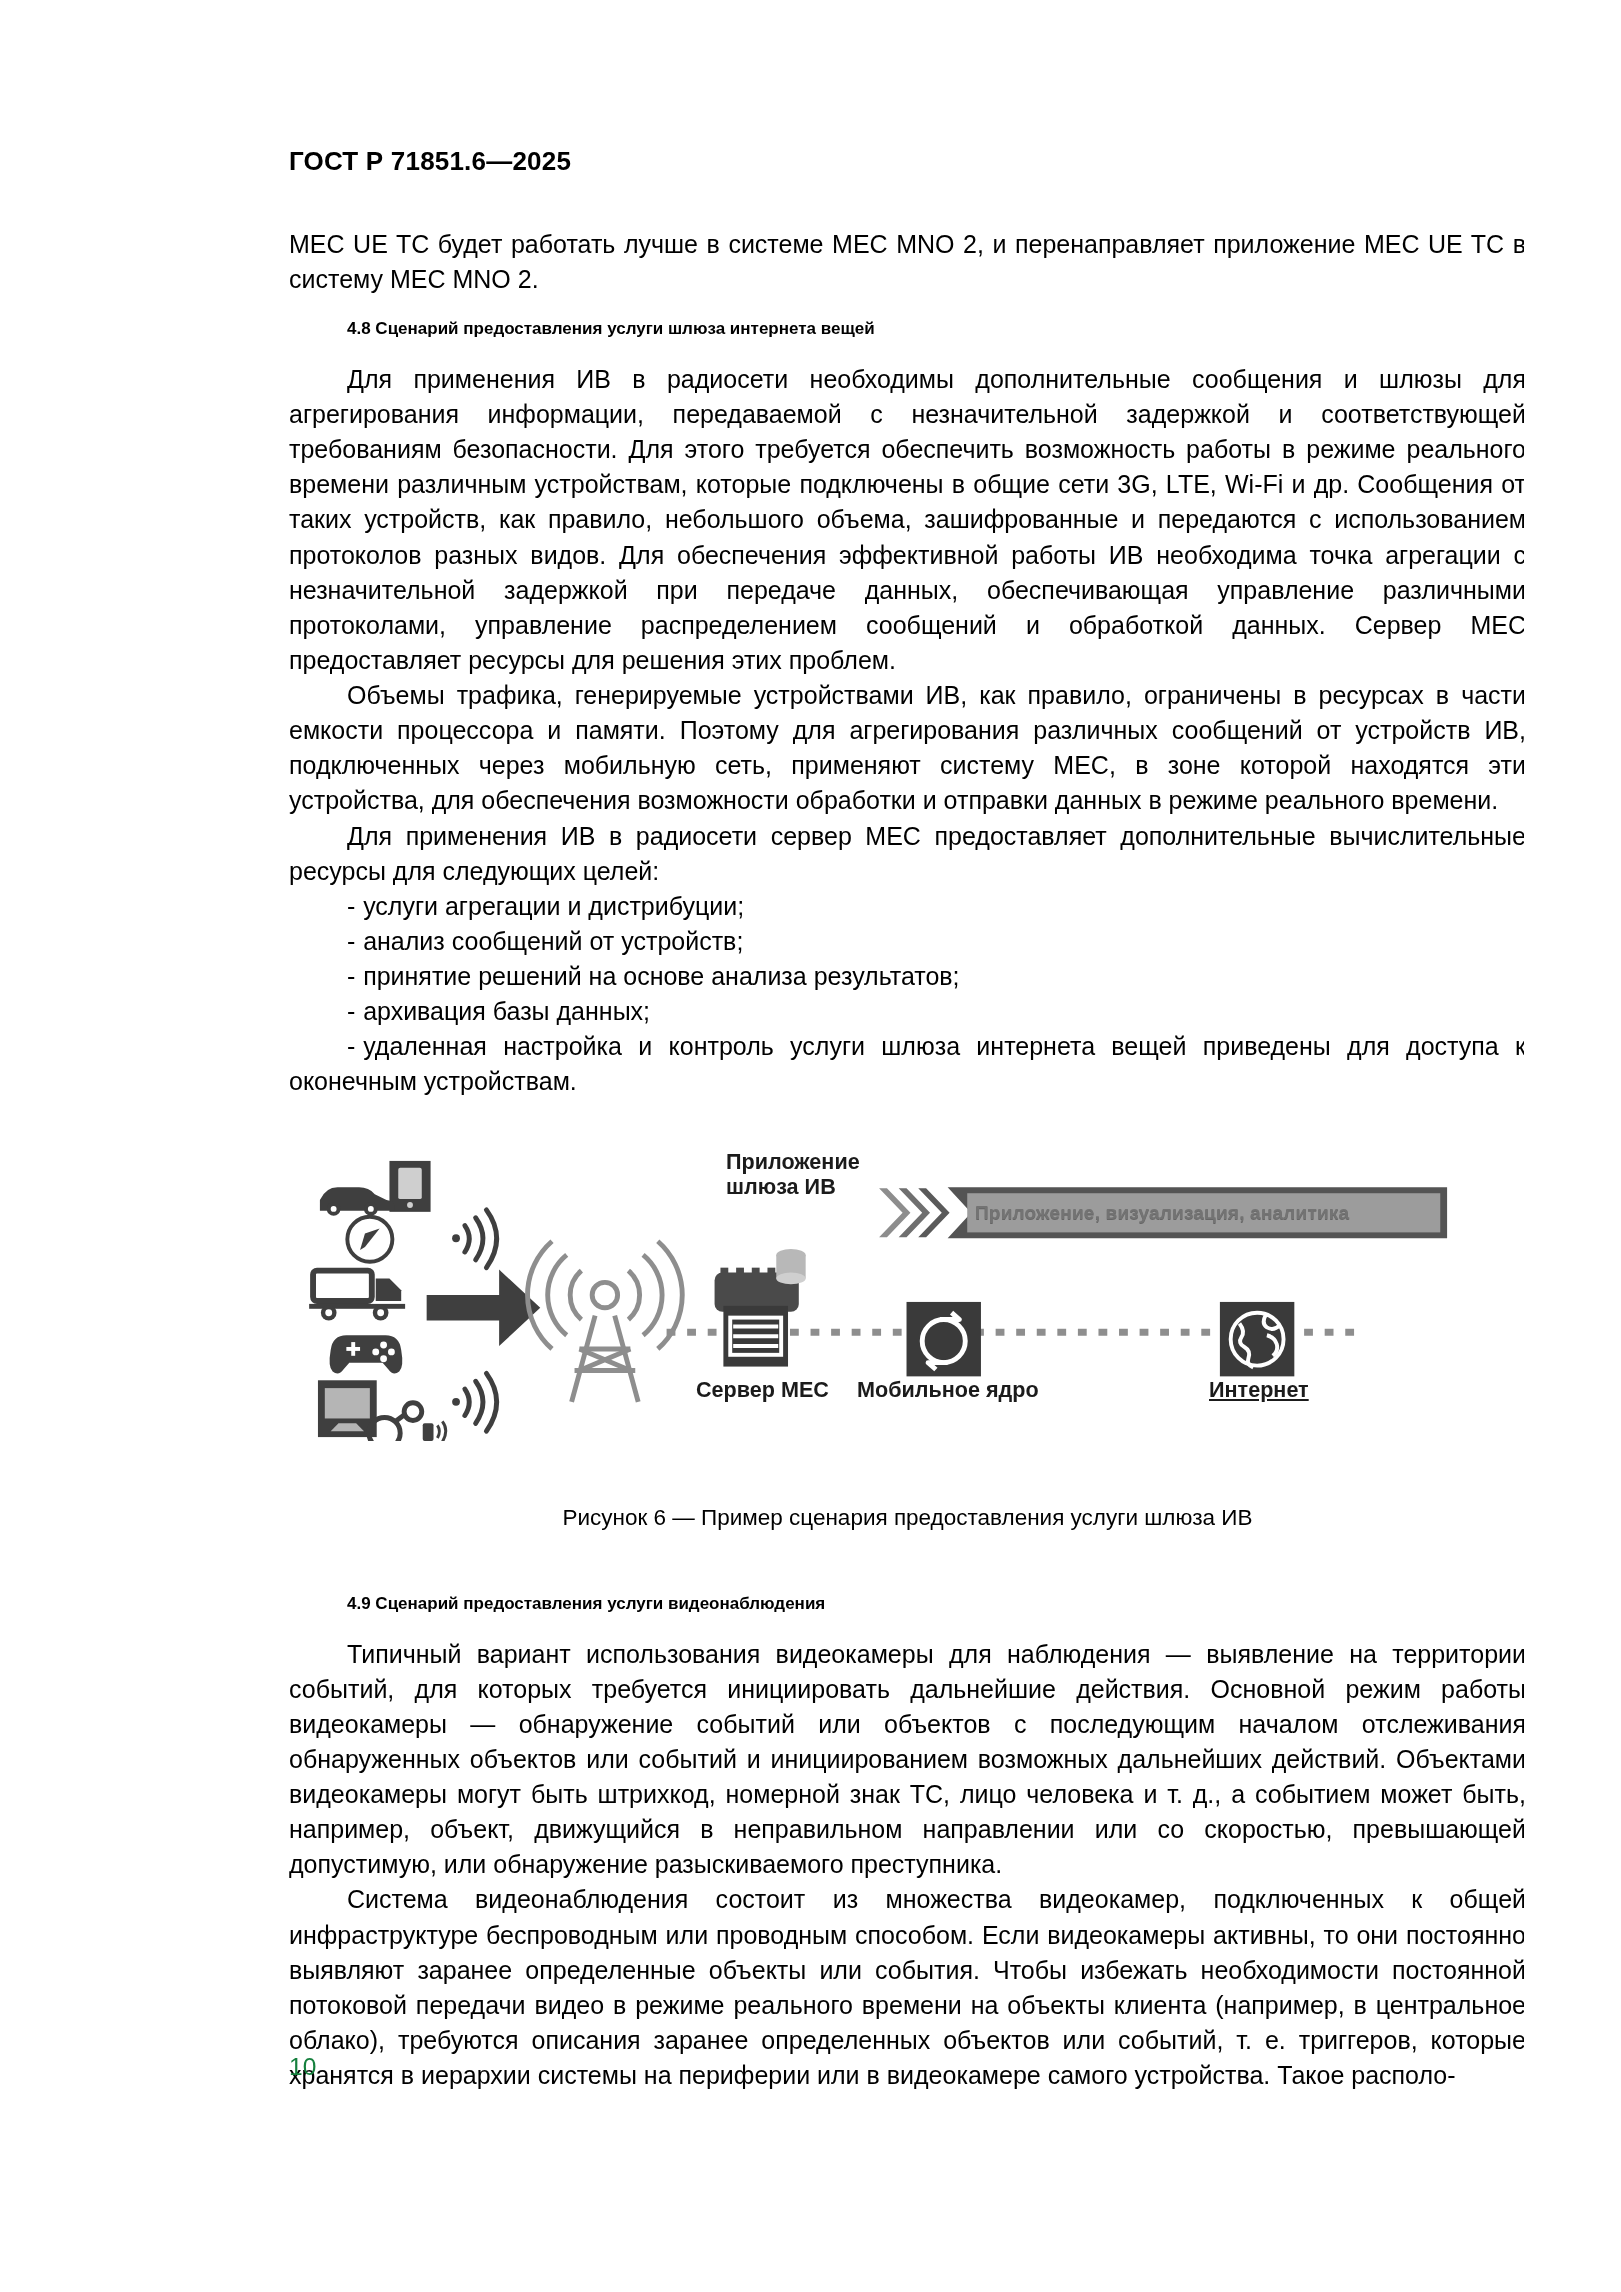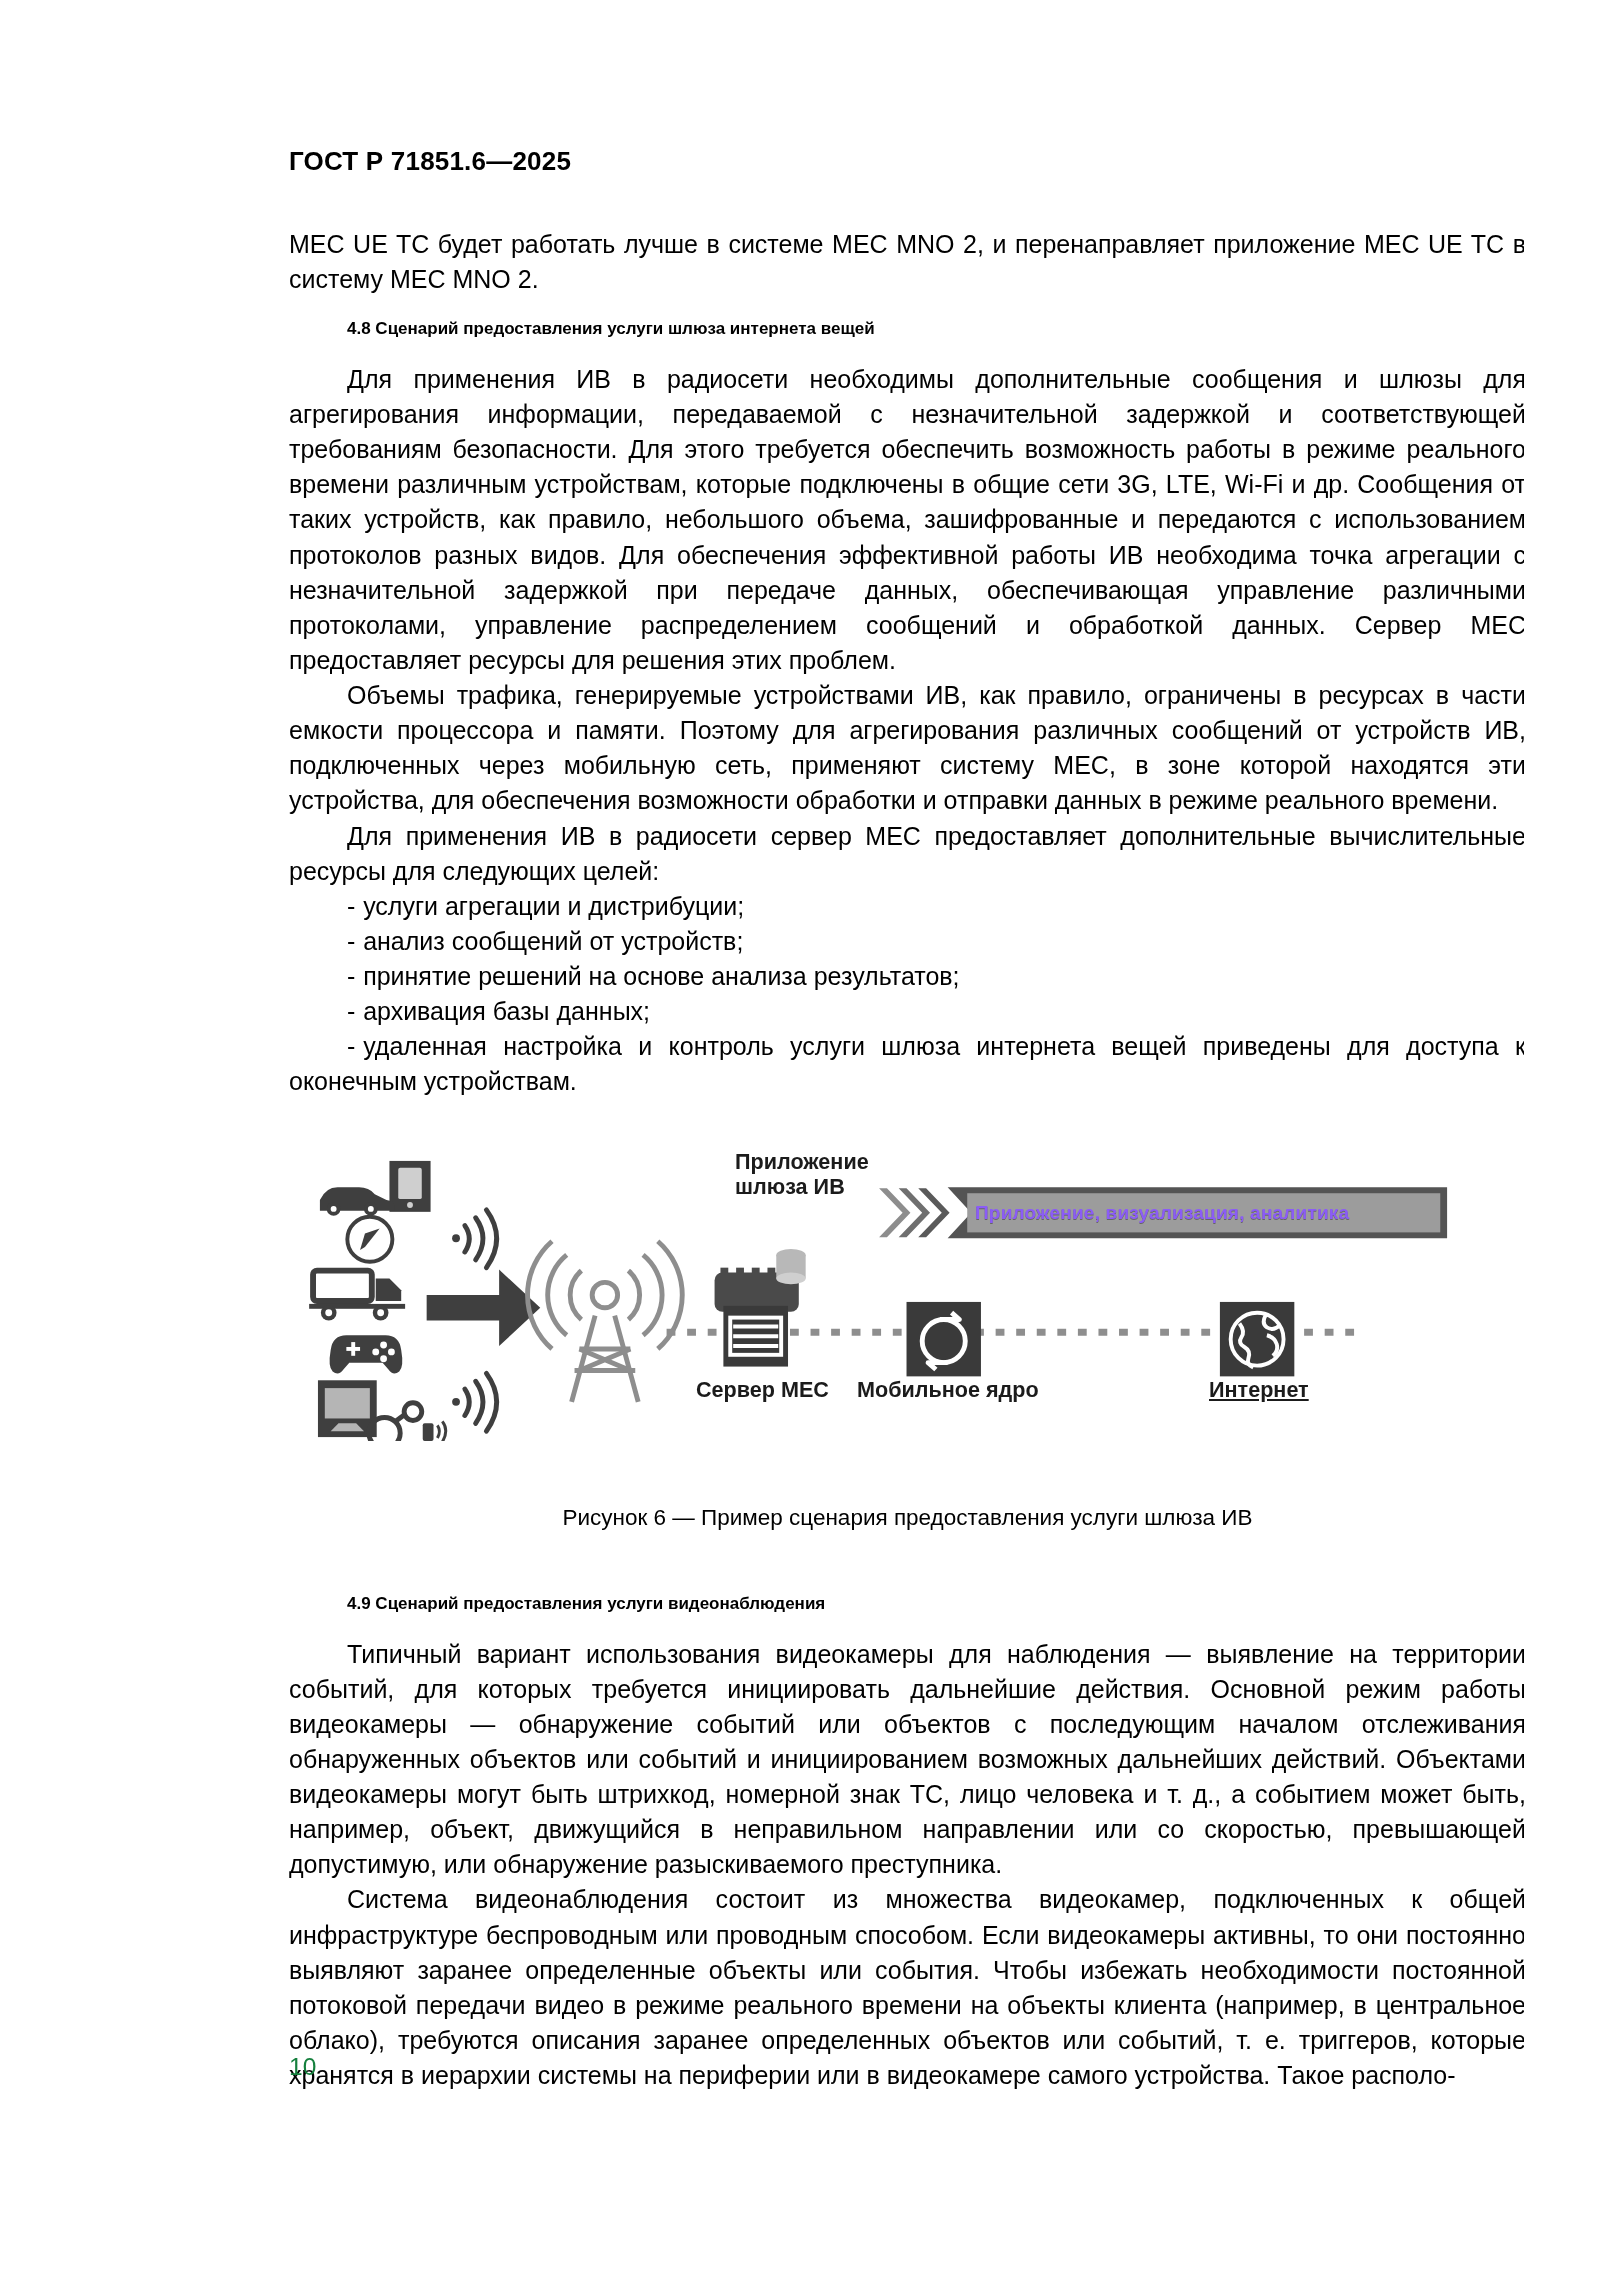--- a/index.html
+++ b/index.html
@@ -92,21 +92,21 @@
     font-weight: bold;
     font-size: 21.6px;
     color: #1b1b1b;
     line-height: 1.18;
     white-space: nowrap;
   }
   .banner-text {
     position: absolute;
     font-weight: bold;
     font-size: 19px;
-    color: #8b5cf6;
+    color: #737373;
     white-space: nowrap;
     letter-spacing: 0.2px;
     text-shadow: 0 1px 0 rgba(0,0,0,0.35);
   }
   .page-number {
     position: absolute;
     left: 192px;
     top: 2053px;
     font-size: 24.5px;
     color: #15803d;
@@ -265,21 +265,21 @@
 
         <g>
           <path d="M610 32 L634 57 L610 82 L602 82 L626 57 L602 32 Z" fill="#8d8d8d"></path>
           <path d="M630 32 L654 57 L630 82 L622 82 L646 57 L622 32 Z" fill="#6f6f6f"></path>
           <path d="M650 32 L674 57 L650 82 L642 82 L666 57 L642 32 Z" fill="#5a5a5a"></path>
           <path d="M672 31 H1182 V83 H672 L696 57 Z" fill="#545454"></path>
           <rect x="692" y="37" width="483" height="40" fill="#9c9c9c"></rect>
         </g>
       </svg>
 
-      <div class="fig-label" style="left:446px; top:-7.8px;">
+      <div class="fig-label" style="left:437px; top:-7.8px;">
         <span>Приложение</span><br>
         <span>шлюза ИВ</span>
       </div>
 
       <div class="banner-text" style="left:686px; top:45px;">Приложение, визуализация, аналитика</div>
 
       <div class="fig-label" style="left:407px; top:220px;">Сервер MEC</div>
       <div class="fig-label" style="left:568px; top:220px;">Мобильное ядро</div>
       <div class="fig-label" style="left:920px; top:220px;text-decoration:underline;">Интернет</div>
     </div>

